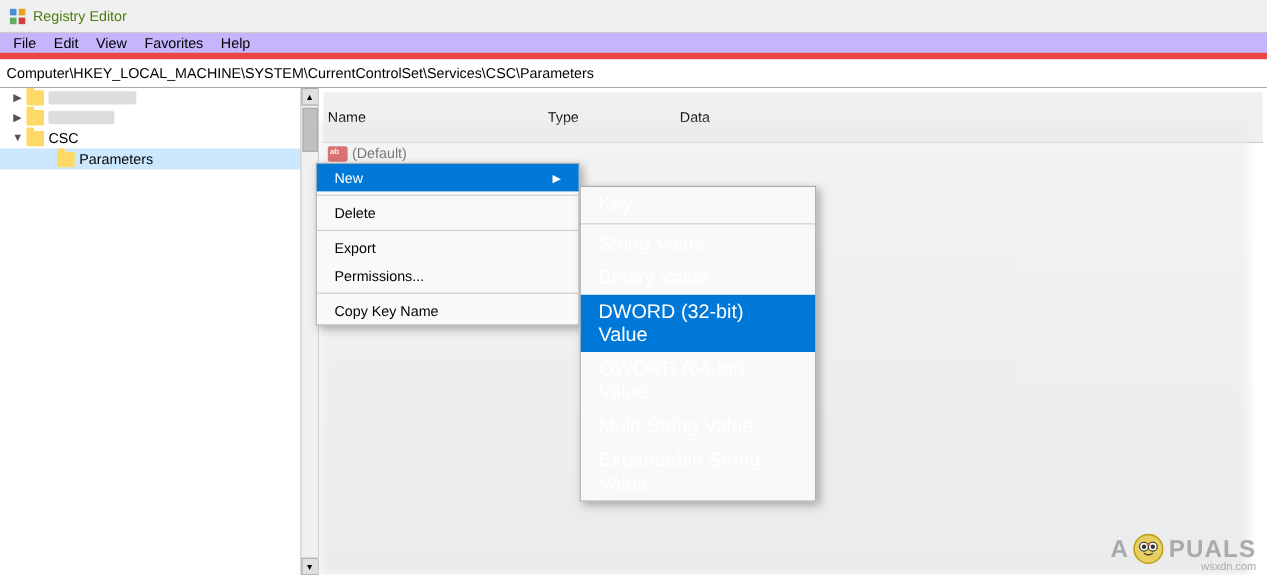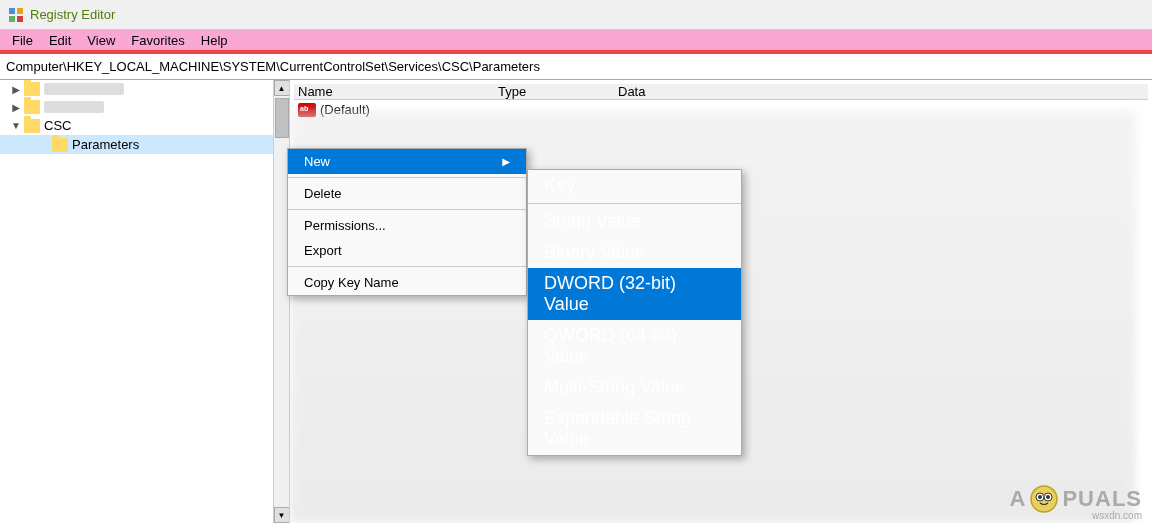--- a/index.html
+++ b/index.html
@@ -29,22 +29,22 @@
     }
     .title-bar-text {
       font-size: 13px;
       color: #4d7c0f;
     }
 
     
     .menu-bar {
       display: flex;
       align-items: center;
-      background: #f9a8d4;
-      border-bottom: 4px solid #ef4444;
+      background: #c4b5fd;
+      border-bottom: 6px solid #ef4444;
       padding: 2px 4px;
       height: 24px;
     }
     .menu-bar-item {
       padding: 2px 8px;
       cursor: pointer;
       font-size: 13px;
       color: #000;
     }
 
@@ -126,21 +126,21 @@
       flex: 1;
       background: #fff;
       padding: 4px;
       position: relative;
       overflow: hidden;
     }
 
     .column-header {
       display: flex;
       border-bottom: 1px solid #ccc;
-      padding: 0 4px;
+      padding: 15px 4px;
       background: #f0f0f0;
     }
     .col-name { width: 200px; font-size: 13px; font-weight: normal; }
     .col-type { width: 120px; font-size: 13px; font-weight: normal; }
     .col-data { flex: 1; font-size: 13px; font-weight: normal; }
 
     .registry-row {
       display: flex;
       align-items: center;
       padding: 2px 4px;
@@ -381,24 +381,24 @@
       <div class="submenu-item">Multi-String Value</div>
       <div class="submenu-item">Expandable String Value</div>
     </div>
   </div>
   <div class="ctx-separator"></div>
   <div class="ctx-item">
     <span>Delete</span>
   </div>
   <div class="ctx-separator"></div>
   <div class="ctx-item">
+    <span>Export</span>
+  </div>
+  <div class="ctx-item">
     <span>Permissions...</span>
-  </div>
-  <div class="ctx-item">
-    <span>Export</span>
   </div>
   <div class="ctx-separator"></div>
   <div class="ctx-item">
     <span>Copy Key Name</span>
   </div>
 </div>
 
 <div class="watermark">
   <span style="font-size:22px; font-weight:bold; color:#aaa; letter-spacing:1px;">A</span>
   <svg width="28" height="28" viewBox="0 0 28 28">

